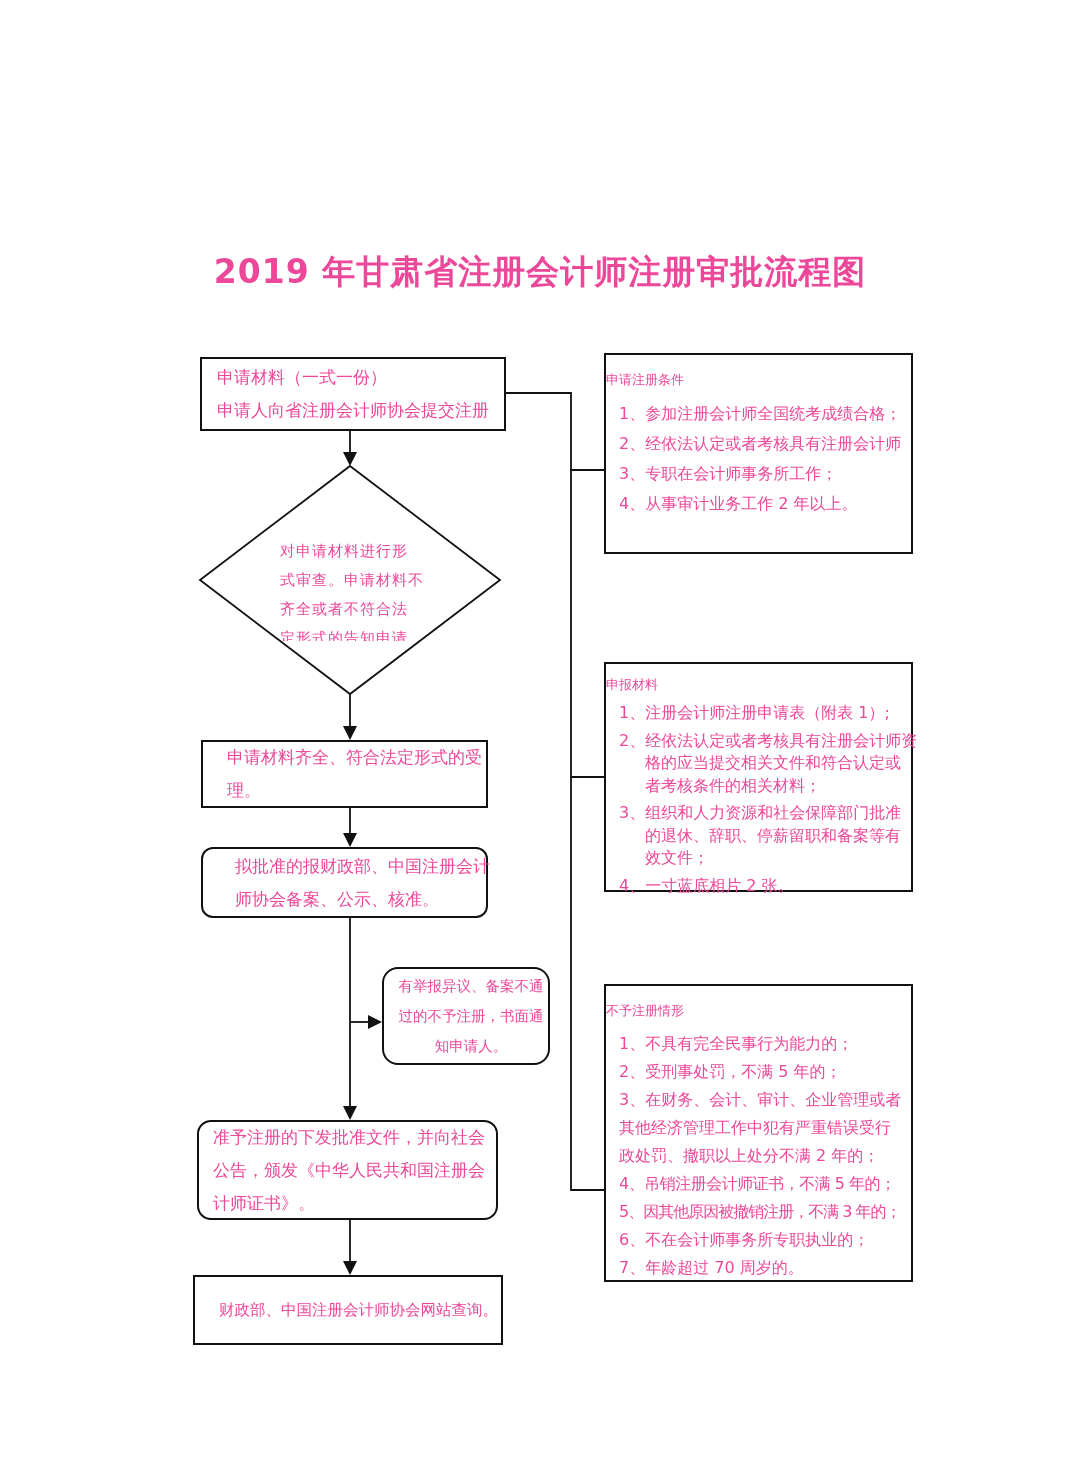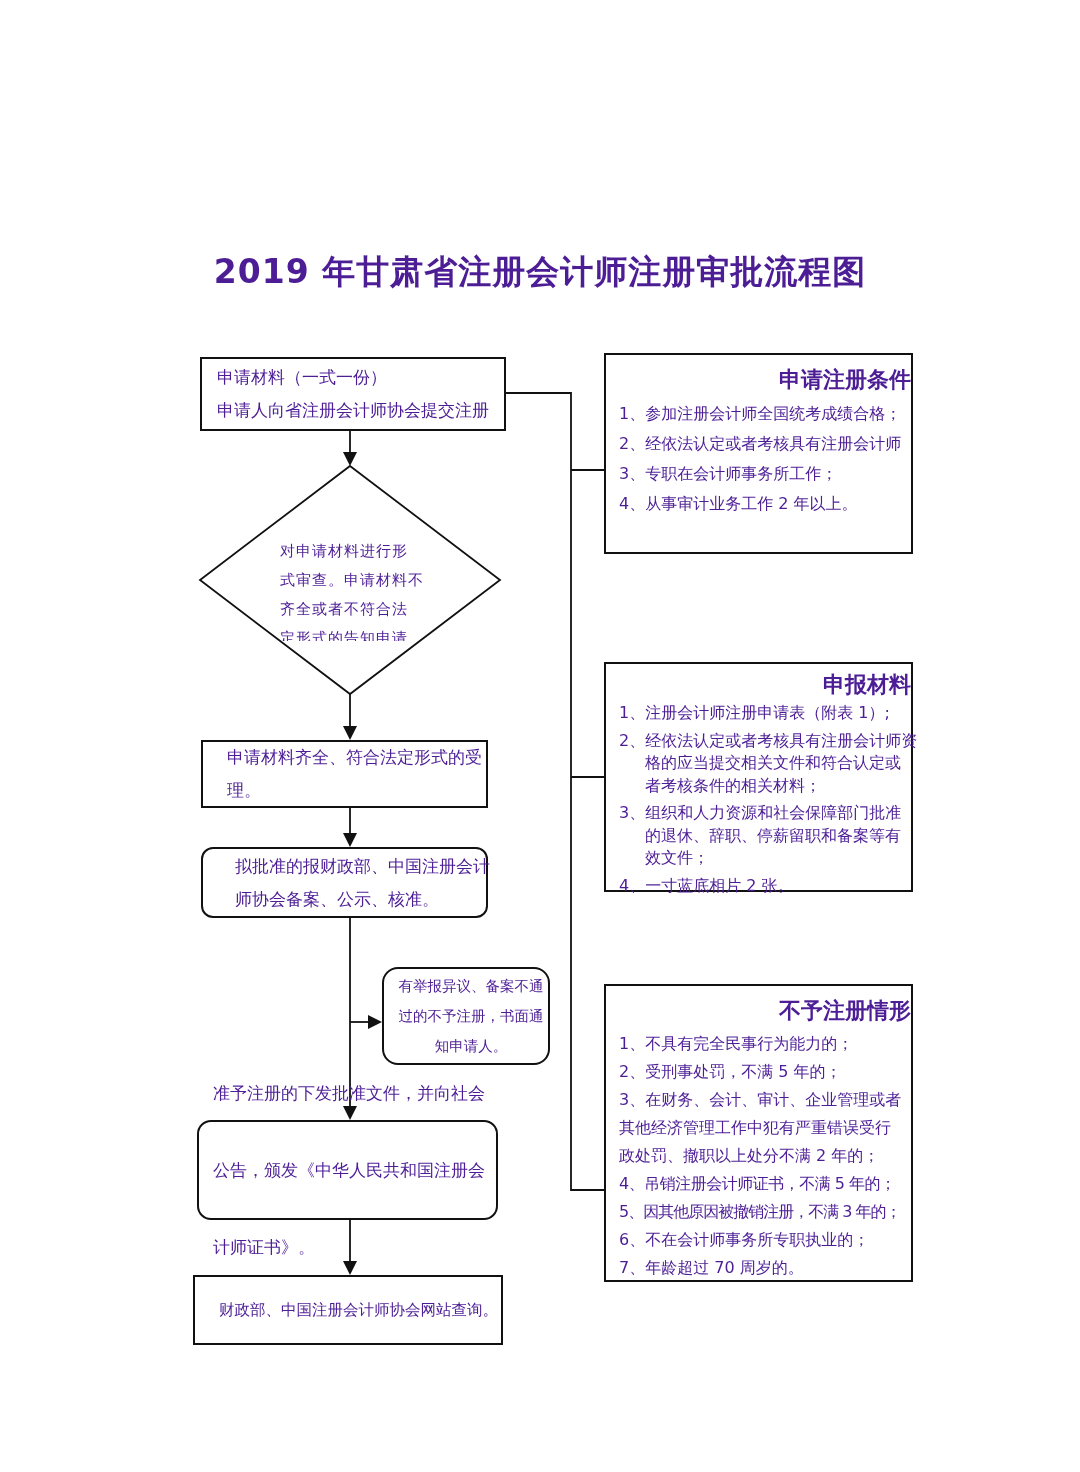--- a/index.html
+++ b/index.html
@@ -1,51 +1,51 @@
 <!DOCTYPE html>
 <html><head>
 <meta charset="utf-8">
 <style>
   html,body{margin:0;padding:0;background:#fff;}
   .page{
     position:relative;width:1080px;height:1472px;background:#ffffff;
-    font-family:"DejaVu Sans",sans-serif;color:#4c1d95;overflow:hidden;
+    font-family:"DejaVu Sans",sans-serif;color:#ec4899;overflow:hidden;
   }
   .title{
     position:absolute;left:0;top:250px;width:1080px;margin:0;
     text-align:center;font-size:33px;font-weight:700;letter-spacing:1px;
   }
   .connectors{position:absolute;left:0;top:0;}
   .node{
     position:absolute;box-sizing:border-box;border:2px solid #111;
     background:#fff;display:flex;flex-direction:column;justify-content:center;
     font-size:17px;line-height:33px;
   }
   .node > div{white-space:nowrap;}
   .rect{border-radius:0;}
   .round{border-radius:14px;}
   .boxA{left:200px;top:357px;width:306px;height:74px;padding-left:15px;}
   .boxB{left:201px;top:740px;width:287px;height:68px;padding-left:24px;border-radius:0;}
   .boxC{left:201px;top:847px;width:287px;height:71px;padding-left:32px;border-radius:12px;}
-  .boxD{left:197px;top:1120px;width:301px;height:100px;padding-left:14px;gap:44px;}
+  .boxD{left:197px;top:1120px;width:301px;height:100px;padding-left:14px;}
   .boxE{
     left:382px;top:967px;width:168px;height:98px;padding-left:10px;
     font-size:14.5px;line-height:30px;border-radius:16px;align-items:center;
   }
   .boxF{left:193px;top:1275px;width:310px;height:70px;padding-left:24px;font-size:15.5px;}
   .diamond-text{
     position:absolute;left:280px;top:537px;width:146px;height:104px;
     overflow:hidden;font-size:15px;line-height:29px;letter-spacing:1px;
   }
   .diamond-text > div{white-space:nowrap;}
   .panel{
     position:absolute;box-sizing:border-box;border:2px solid #111;background:#fff;
   }
   .panel-title{
-    text-align:right;font-weight:700;font-size:22px;line-height:26px;
+    text-align:left;font-weight:400;font-size:13px;line-height:26px;
     margin-top:12px;margin-bottom:6px;
   }
   .items{padding:0 13px;font-size:16px;}
   .items > div > div{white-space:nowrap;}
   .panel-conditions{left:604px;top:353px;width:309px;height:201px;}
   .panel-conditions .items{line-height:30px;}
   .panel-materials{left:604px;top:662px;width:309px;height:230px;}
   .panel-materials .panel-title{margin-top:8px;margin-bottom:4px;}
   .panel-materials .items{line-height:22.5px;}
   .panel-materials .items > div{margin-bottom:5px;}

